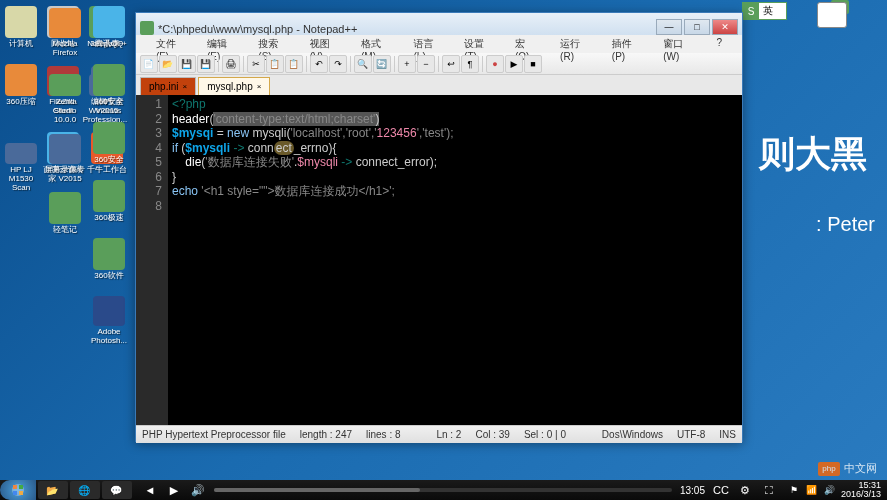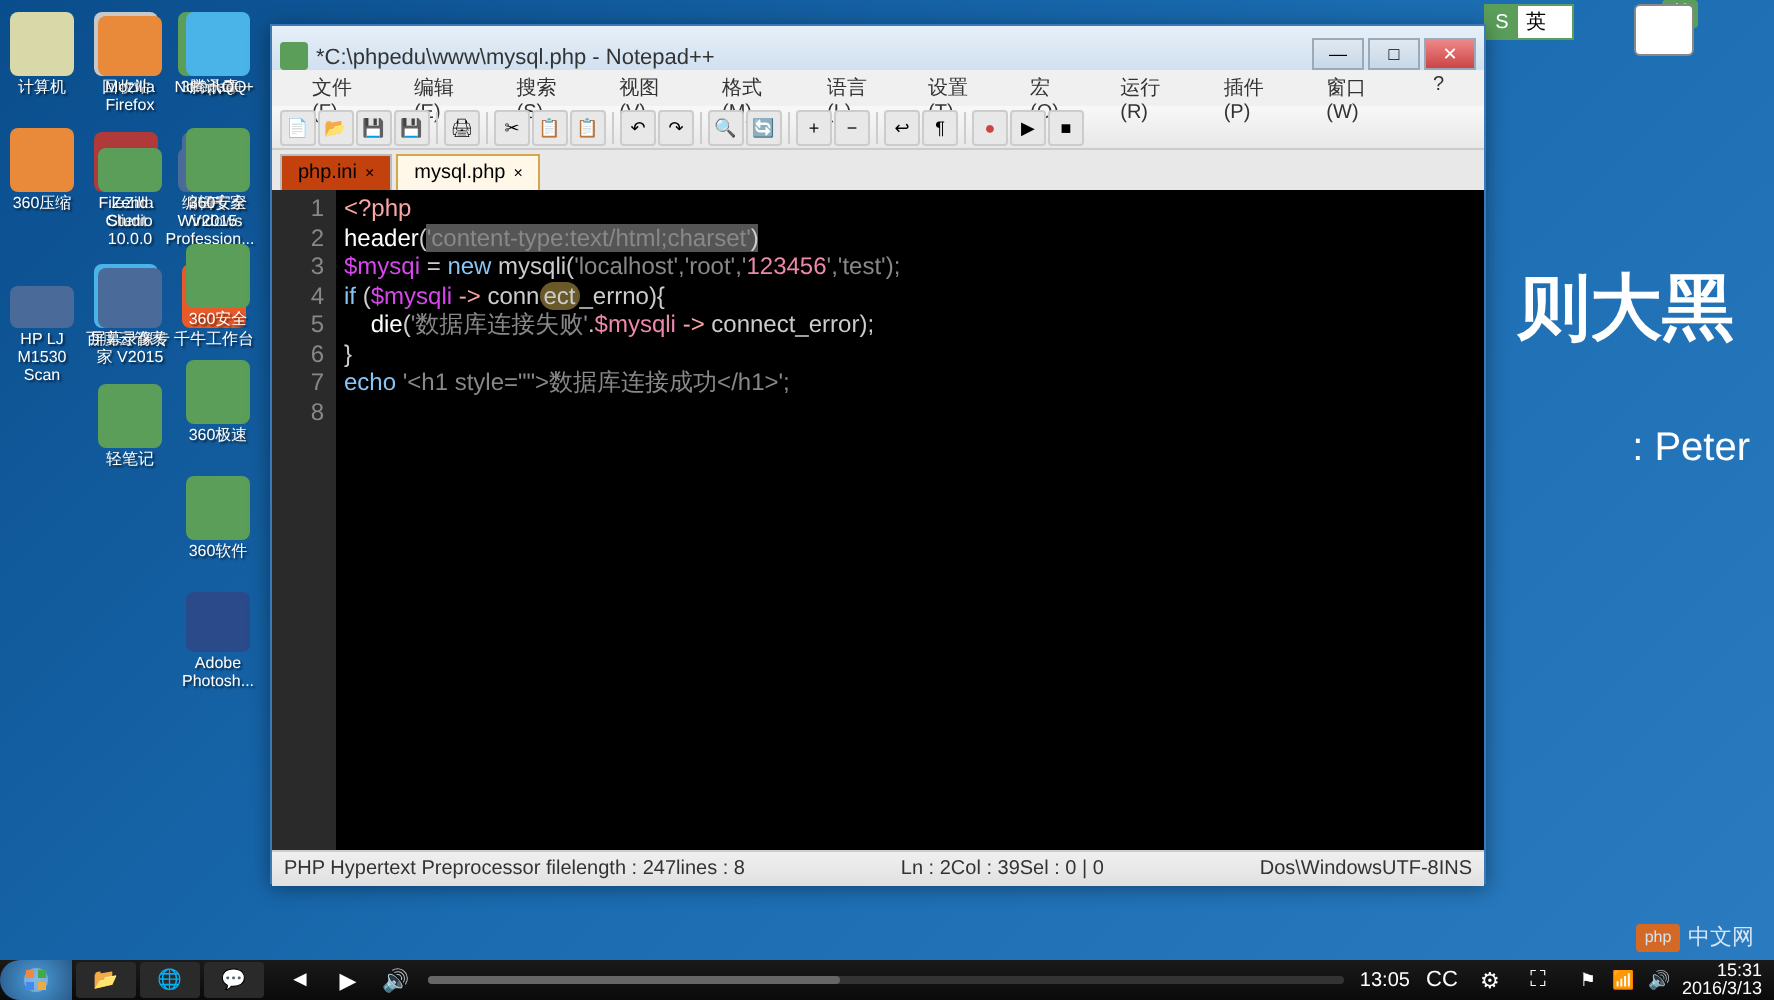--- a/index.html
+++ b/index.html
@@ -34,26 +34,26 @@
 
 .editor { display: flex; height: 330px; background: #000; font-family: Consolas, monospace; font-size: 12px; }
 .gutter { width: 32px; background: #2a2a2a; color: #888; text-align: right; padding: 2px 6px 2px 2px; }
 .gutter div { height: 14.5px; line-height: 14.5px; }
 .code { flex: 1; padding: 2px 4px; color: #ccc; position: relative; }
 .code-line { height: 14.5px; line-height: 14.5px; white-space: pre; }
 .kw { color: #89c4f4; }
 .fn { color: #fff; }
 .str { color: #888; }
 .str2 { color: #e8a; }
-.var { color: #d946ef; }
-.op { color: #fca5a5; }
+.var { color: #0ea5e9; font-weight: bold; }
+.op { color: #0f766e; }
 .hl { background: #6a5a2a; border-radius: 8px; padding: 0 2px; }
 .sel { background: #555; }
 
-.statusbar { height: 18px; background: linear-gradient(#f0f0f0, #e0e0e0); border-top: 1px solid #ccc; display: flex; align-items: center; font-size: 10px; color: #333; padding: 0 6px; }
+.statusbar { height: 18px; background: linear-gradient(#f0f0f0, #e0e0e0); border-top: 1px solid #ccc; display: flex; align-items: center; font-size: 10px; color: #333; padding: 0 6px; gap: 14px; }
 .statusbar span { white-space: nowrap; }
 .sb-spacer { flex: 1; }
 
 
 .bg-text { position: absolute; right: 20px; top: 130px; color: #fff; font-size: 36px; font-weight: bold; white-space: nowrap; }
 .bg-text2 { position: absolute; right: 12px; top: 180px; color: #fff; font-size: 20px; margin-top: 33px; }
 
 
 .ime { position: absolute; right: 100px; top: 2px; width: 45px; height: 18px; background: #fff; border: 1px solid #5a9e5a; display: flex; align-items: center; font-size: 10px; }
 .ime-s { width: 16px; height: 16px; background: #5a9e5a; color: #fff; display: flex; align-items: center; justify-content: center; }

